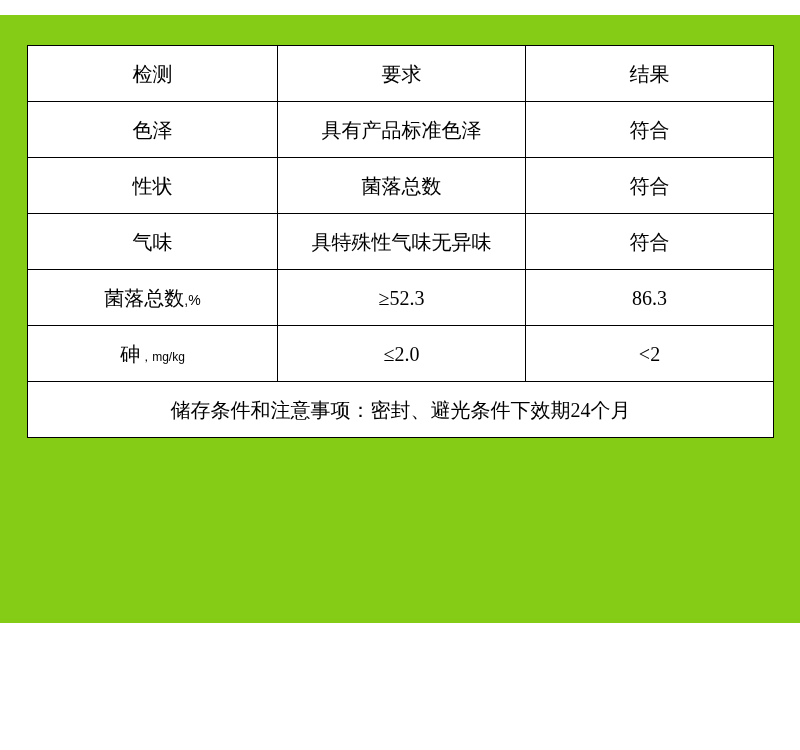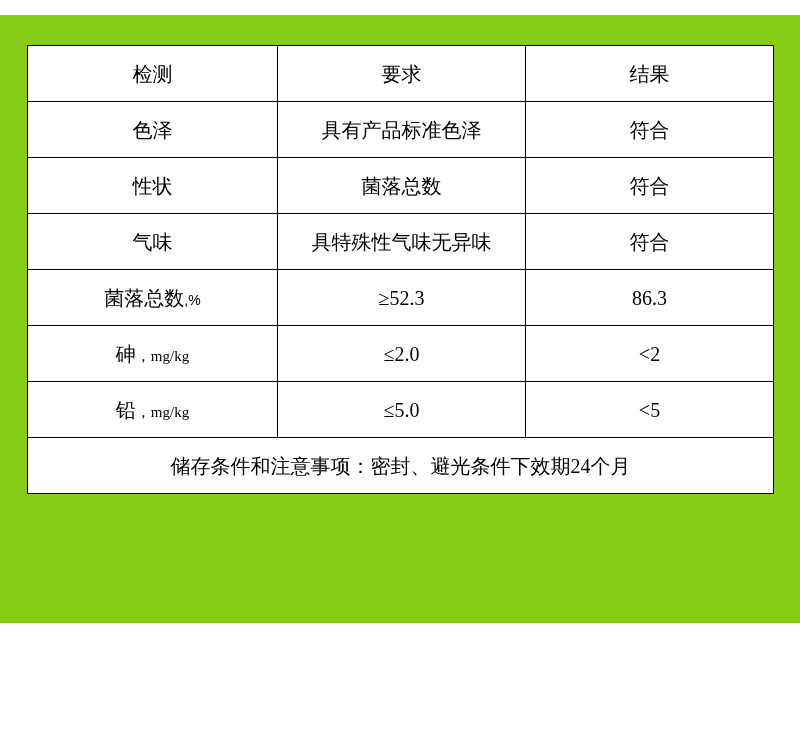--- a/index.html
+++ b/index.html
@@ -47,22 +47,22 @@
   table.spec col.c1 { width: 250px; }
   table.spec col.c2 { width: 248px; }
   table.spec col.c3 { width: 248px; }
 
   .unit {
     font-size: 14px;
     font-family: "Liberation Sans", "DejaVu Sans", sans-serif;
     vertical-align: baseline;
   }
   .unit-small {
-    font-size: 15px;
-    font-family: Liberation Serif, serif;
+    font-size: 12px;
+    font-family: Liberation Sans, sans-serif;
   }
   .note-row td {
     height: 40px;
     text-align: left;
     padding-left: 6px;
     font-size: 17px;
   }
   .note-text {
     font-family: "Liberation Sans", "DejaVu Sans", sans-serif;
     font-size: 17px;
@@ -111,25 +111,20 @@
         </tr>
 
 
 
         <tr>
           <td><span>砷</span><span class="unit-small">，mg/kg</span></td>
           <td>≤2.0</td>
           <td>&lt;2</td>
         </tr>
 
-        <tr>
-          <td><span>铅</span><span class="unit-small">，mg/kg</span></td>
-          <td>≤5.0</td>
-          <td>&lt;5</td>
-        </tr>
 
 
 
 
         <tr class="note-row">
           <td colspan="3" class="note-text">储存条件和注意事项：密封、避光条件下效期24个月</td>
         </tr>
       </tbody>
     </table>
   </div>

